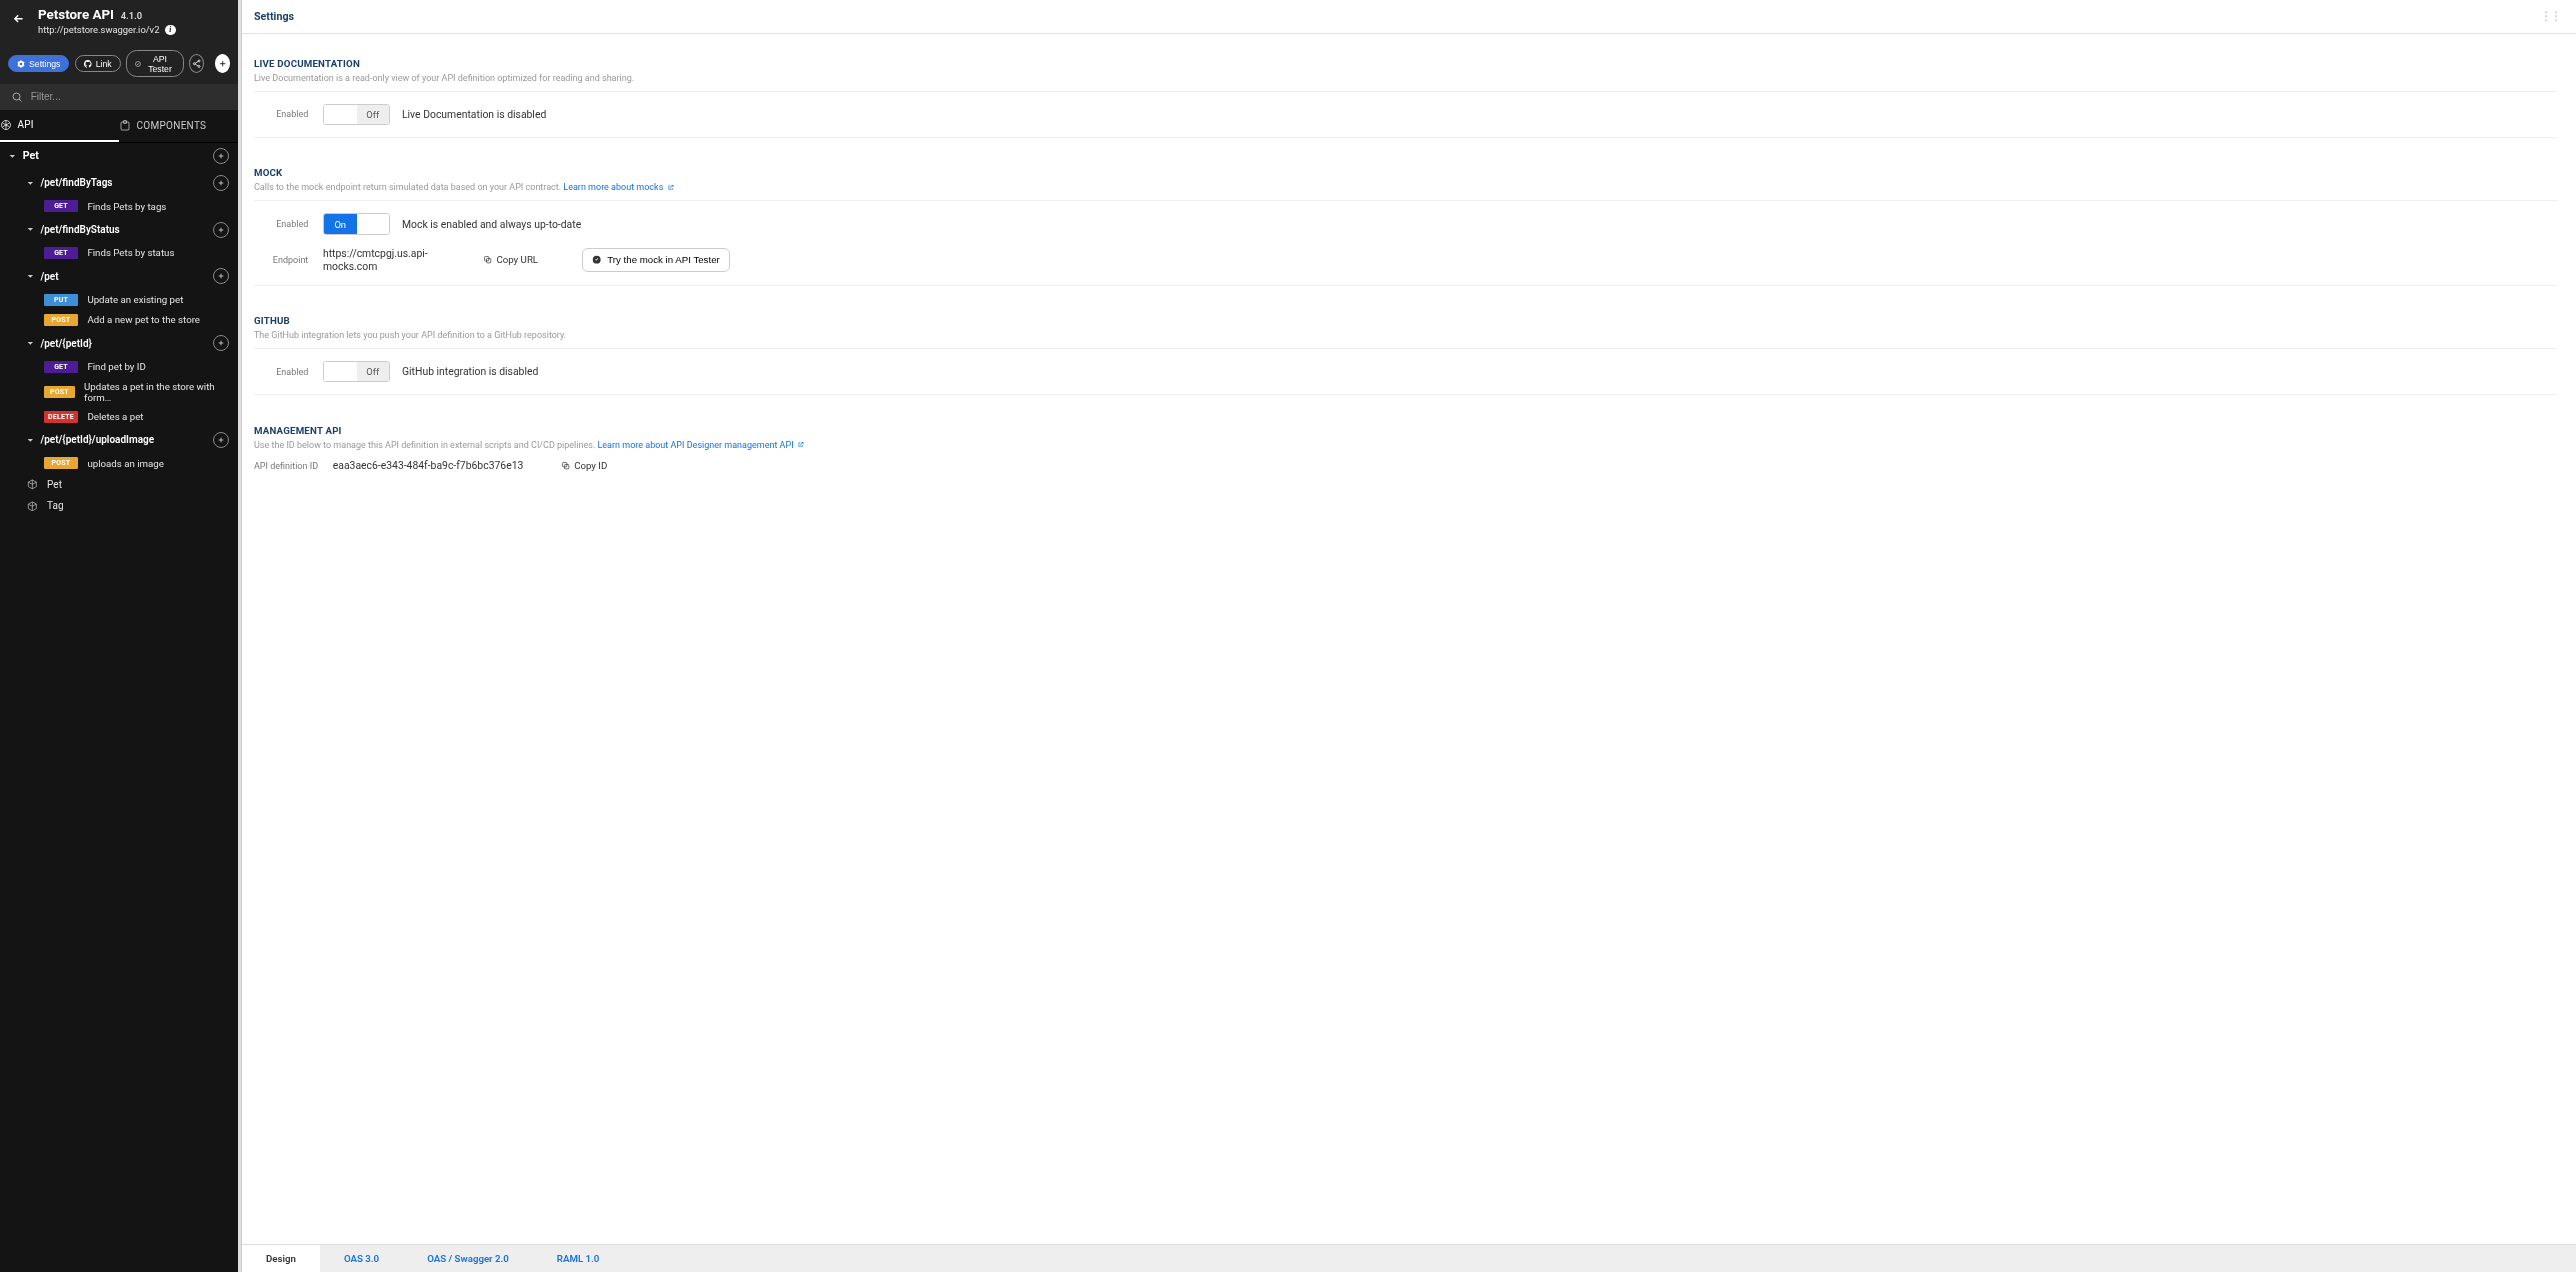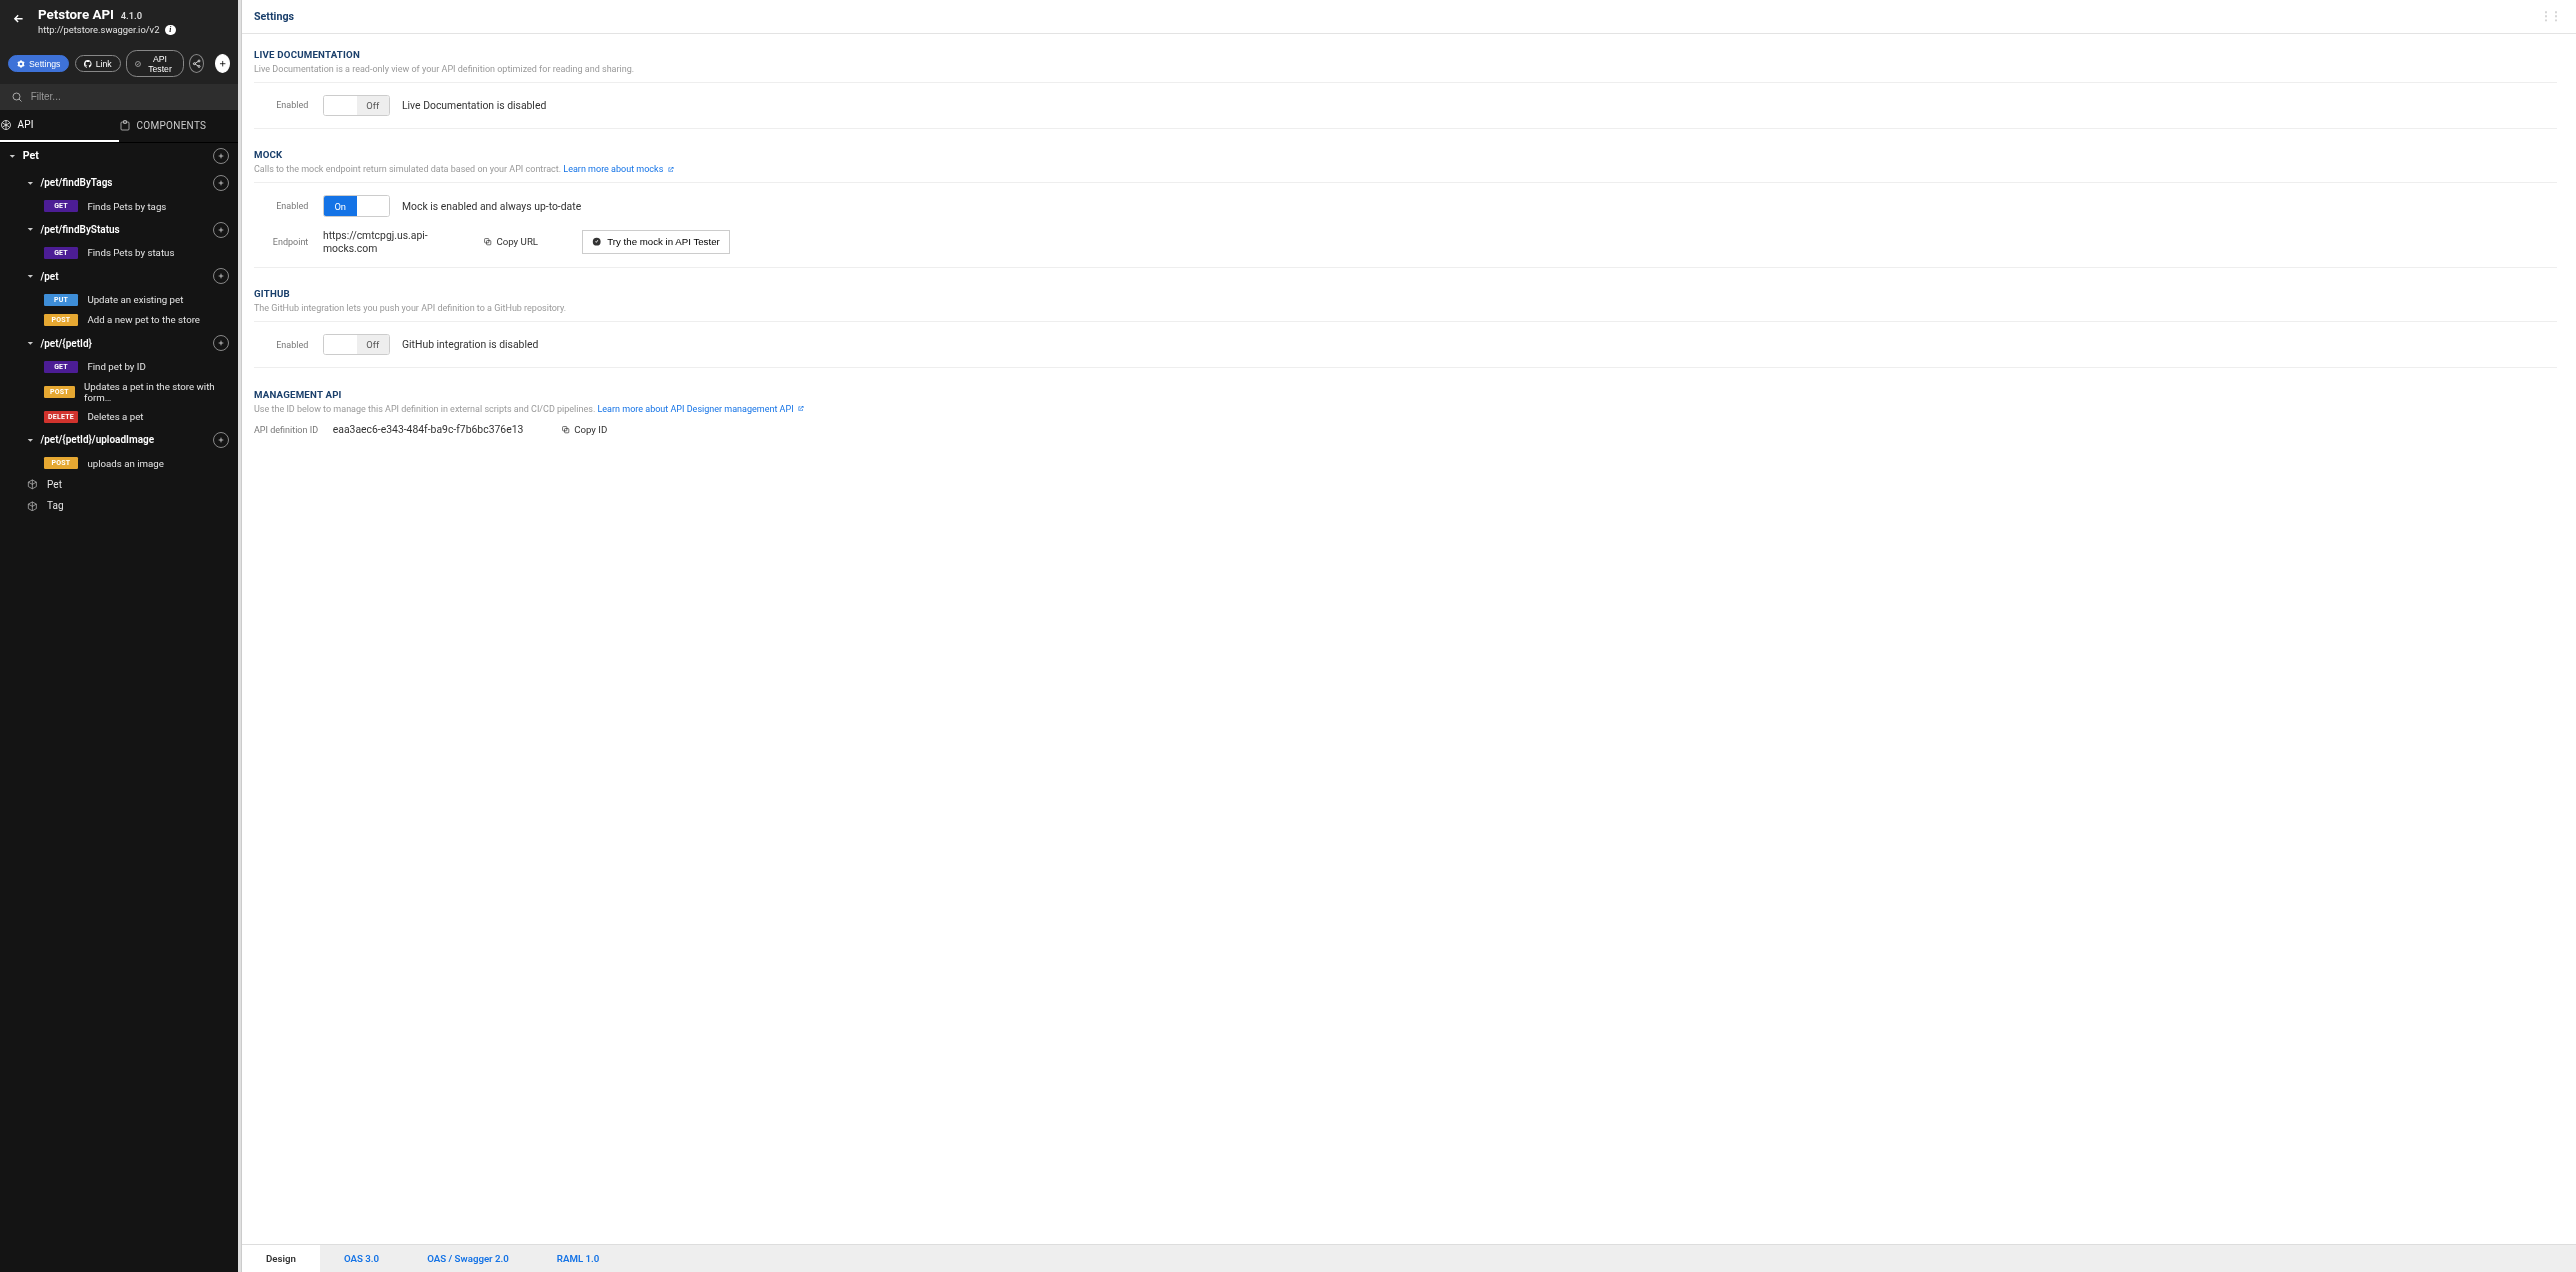--- a/index.html
+++ b/index.html
@@ -66,41 +66,41 @@
   .drag-handle { width: 4px; background: #e0e0e0; cursor: col-resize; flex-shrink: 0; border-right: 0.7px solid #ccc; }
 
   
   .main { flex: 1; display: flex; flex-direction: column; background: #fff; min-width: 0; }
   .main-header { padding: 9.4px 12px; font-size: 10.7px; font-weight: 700; color: #1a3f6b; border-bottom: 0.7px solid #e3e3e3; display: flex; align-items: center; }
   .main-header .spacer { flex: 1; }
   .grip { color: #d0d0d0; font-size: 12px; letter-spacing: -2px; padding: 0 4px; cursor: pointer; }
 
   .main-scroll { flex: 1; overflow-y: auto; padding-right: 6.7px; }
   .section { padding: 14.8px 12px 5.4px 12px; }
-  .section-title { font-size: 9.7px; font-weight: 700; color: #1a3f6b; letter-spacing: 0.2px; margin-bottom: 4px; }
+  .section-title { font-size: 9.7px; font-weight: 700; color: #1a3f6b; letter-spacing: 0.2px; margin-bottom: 4px; margin-top: 9px; }
   .section-desc { font-size: 9px; color: #999; }
   .section-desc a { color: #1473e6; text-decoration: none; }
   .section-desc a svg { width: 7.4px; height: 7.4px; fill: #1473e6; vertical-align: -0.7px; margin-left: 1.3px; }
 
   .section-body { border-top: 0.7px solid #eee; border-bottom: 0.7px solid #eee; margin-top: 8px; }
   .field-row { display: flex; align-items: center; padding: 12px 0; gap: 12px; }
   .field-label { width: 57px; text-align: right; font-size: 9px; color: #777; padding-right: 2.7px; }
   .toggle { width: 67px; height: 21.5px; border: 0.7px solid #ccc; border-radius: 2.7px; display: flex; overflow: hidden; cursor: pointer; }
   .toggle .half { flex: 1; display: flex; align-items: center; justify-content: center; font-size: 9.4px; }
   .toggle.off .half.on-side { background: #fff; color: transparent; }
   .toggle.off .half.off-side { background: #eee; color: #555; }
   .toggle.on .half.on-side { background: #1473e6; color: #fff; }
   .toggle.on .half.off-side { background: #fff; color: transparent; }
   .field-status { font-size: 10.4px; color: #333; }
   .field-value { font-size: 10.4px; color: #333; }
 
   .link-action { font-size: 9.7px; color: #333; cursor: pointer; display: inline-flex; align-items: center; gap: 4px; }
   .link-action svg { width: 9.4px; height: 9.4px; stroke: #333; fill: none; stroke-width: 1.8; }
 
-  .outline-btn { border: 0.7px solid #ccc; border-radius: 0; padding: 5.4px 9.4px; font-size: 9.7px; background: #fff; cursor: pointer; display: inline-flex; align-items: center; gap: 5.4px; }
+  .outline-btn { border: 0.7px solid #ccc; border-radius: 6px; padding: 5.4px 9.4px; font-size: 9.7px; background: #fff; cursor: pointer; display: inline-flex; align-items: center; gap: 5.4px; }
   .outline-btn svg { width: 9.4px; height: 9.4px; fill: #333; }
 
   
   .bottom-tabs { display: flex; border-top: 0.7px solid #ddd; background: #eee; }
   .bottom-tab { padding: 8px 24px; font-size: 9.7px; font-weight: 600; color: #1473e6; cursor: pointer; }
   .bottom-tab.active { background: #fff; color: #333; }
 
   
   .main-scroll::-webkit-scrollbar { width: 6.7px; }
   .main-scroll::-webkit-scrollbar-thumb { background: #c0c0c0; border-radius: 3.4px; }

